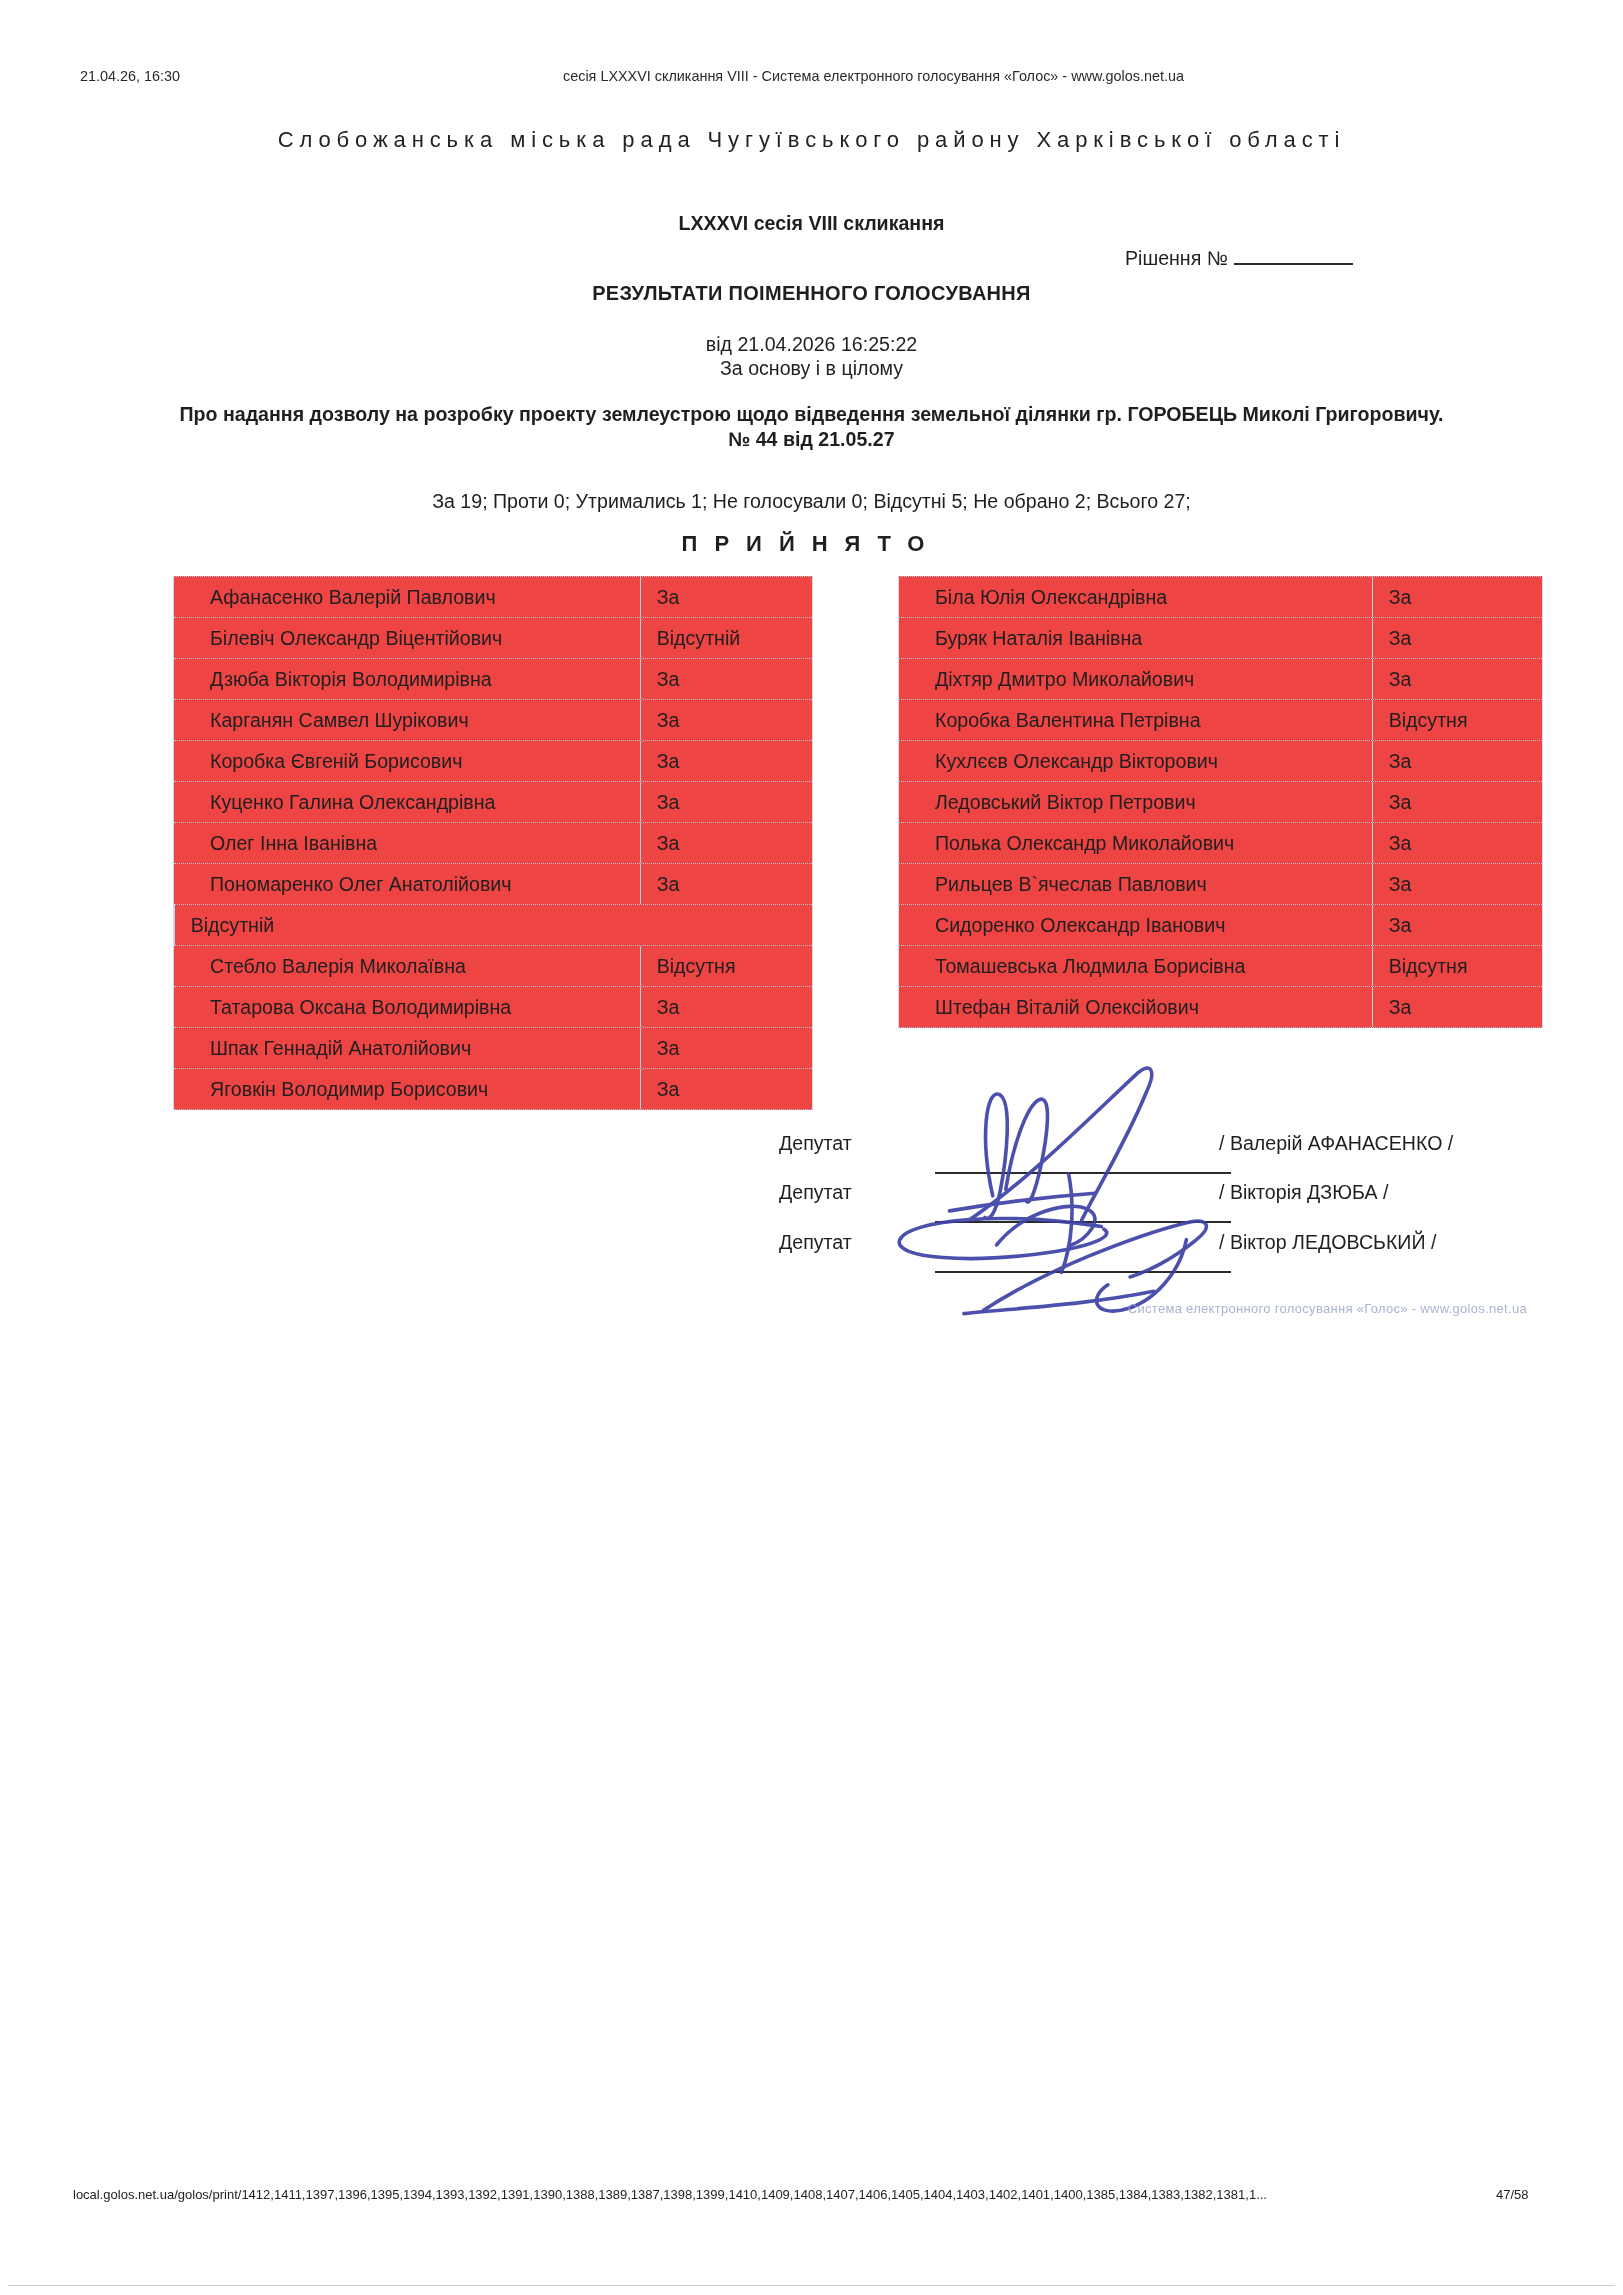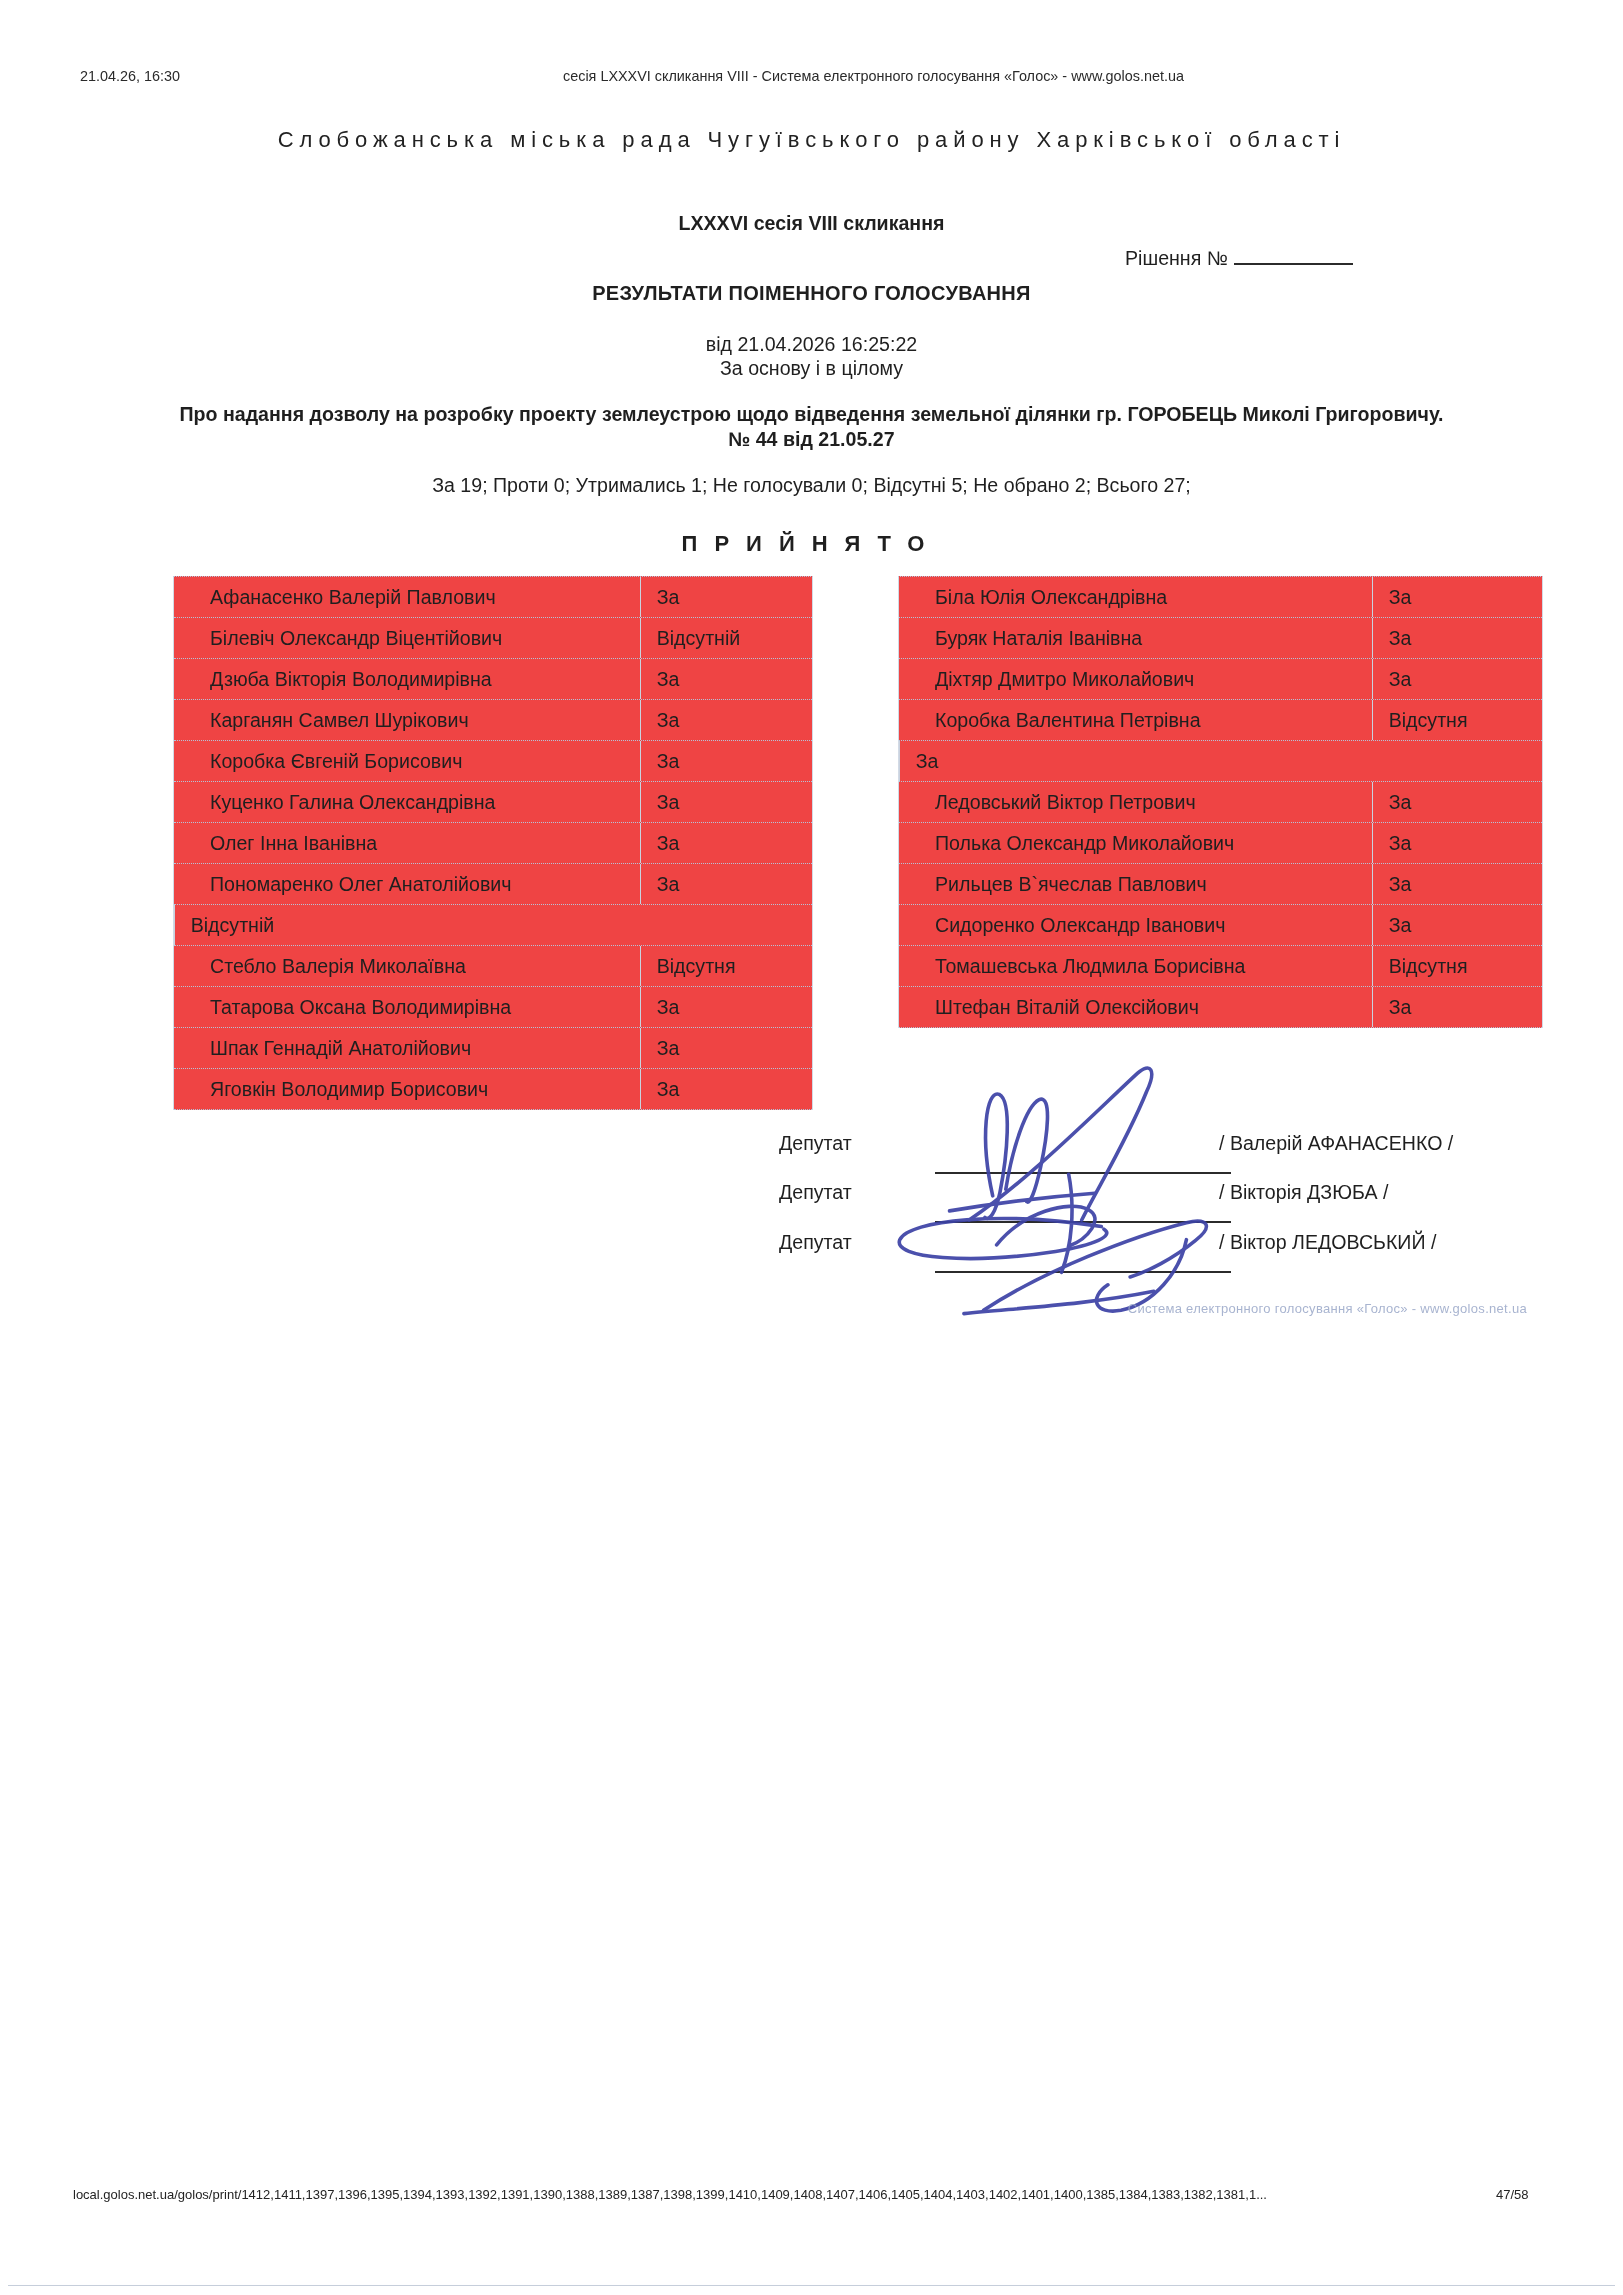--- a/index.html
+++ b/index.html
@@ -21,21 +21,21 @@
 
   .org-title{top:127px;font-size:22px;letter-spacing:5.9px;color:#222;}
   .session{top:212px;font-size:19.6px;font-weight:bold;}
   .decision{top:243px;left:1125px;font-size:19.6px;display:flex;align-items:baseline;}
   .decision .line{display:inline-block;width:119px;height:22px;border-bottom:2px solid #2b2b2b;margin-left:6.5px;}
   .results-title{top:282px;font-size:20px;font-weight:bold;letter-spacing:0.3px;}
   .dt-line{top:333px;font-size:19.6px;}
   .basis-line{top:357px;font-size:19.6px;}
   .subject1{top:403px;font-size:19.6px;font-weight:bold;padding:0 72px;}
   .subject2{top:428px;font-size:19.6px;font-weight:bold;}
-  .totals{top:474px;font-size:19.6px;}
+  .totals{top:490px;font-size:19.6px;}
   .verdict{top:531px;font-size:22px;font-weight:bold;letter-spacing:17px;}
 
   .vtable{
     top:576px;
     border-top:1.3px dotted #b5c2d8;
     border-left:0.7px solid #d2dae5;
     border-right:0.7px solid #d2dae5;
     background:#ef4444;
   }
   .vtable-left{left:173px;width:640px;}
@@ -150,20 +150,21 @@
       </div>
     <div class="trow">
         <div class="tname">Діхтяр Дмитро Миколайович</div>
         <div class="tvote">За</div>
       </div>
     <div class="trow">
         <div class="tname">Коробка Валентина Петрівна</div>
         <div class="tvote">Відсутня</div>
       </div>
     <div class="trow">
+        <div class="tname">Кухлєєв Олександр Вікторович</div>
         <div class="tvote">За</div>
       </div>
     <div class="trow">
         <div class="tname">Ледовський Віктор Петрович</div>
         <div class="tvote">За</div>
       </div>
     <div class="trow">
         <div class="tname">Полька Олександр Миколайович</div>
         <div class="tvote">За</div>
       </div>

